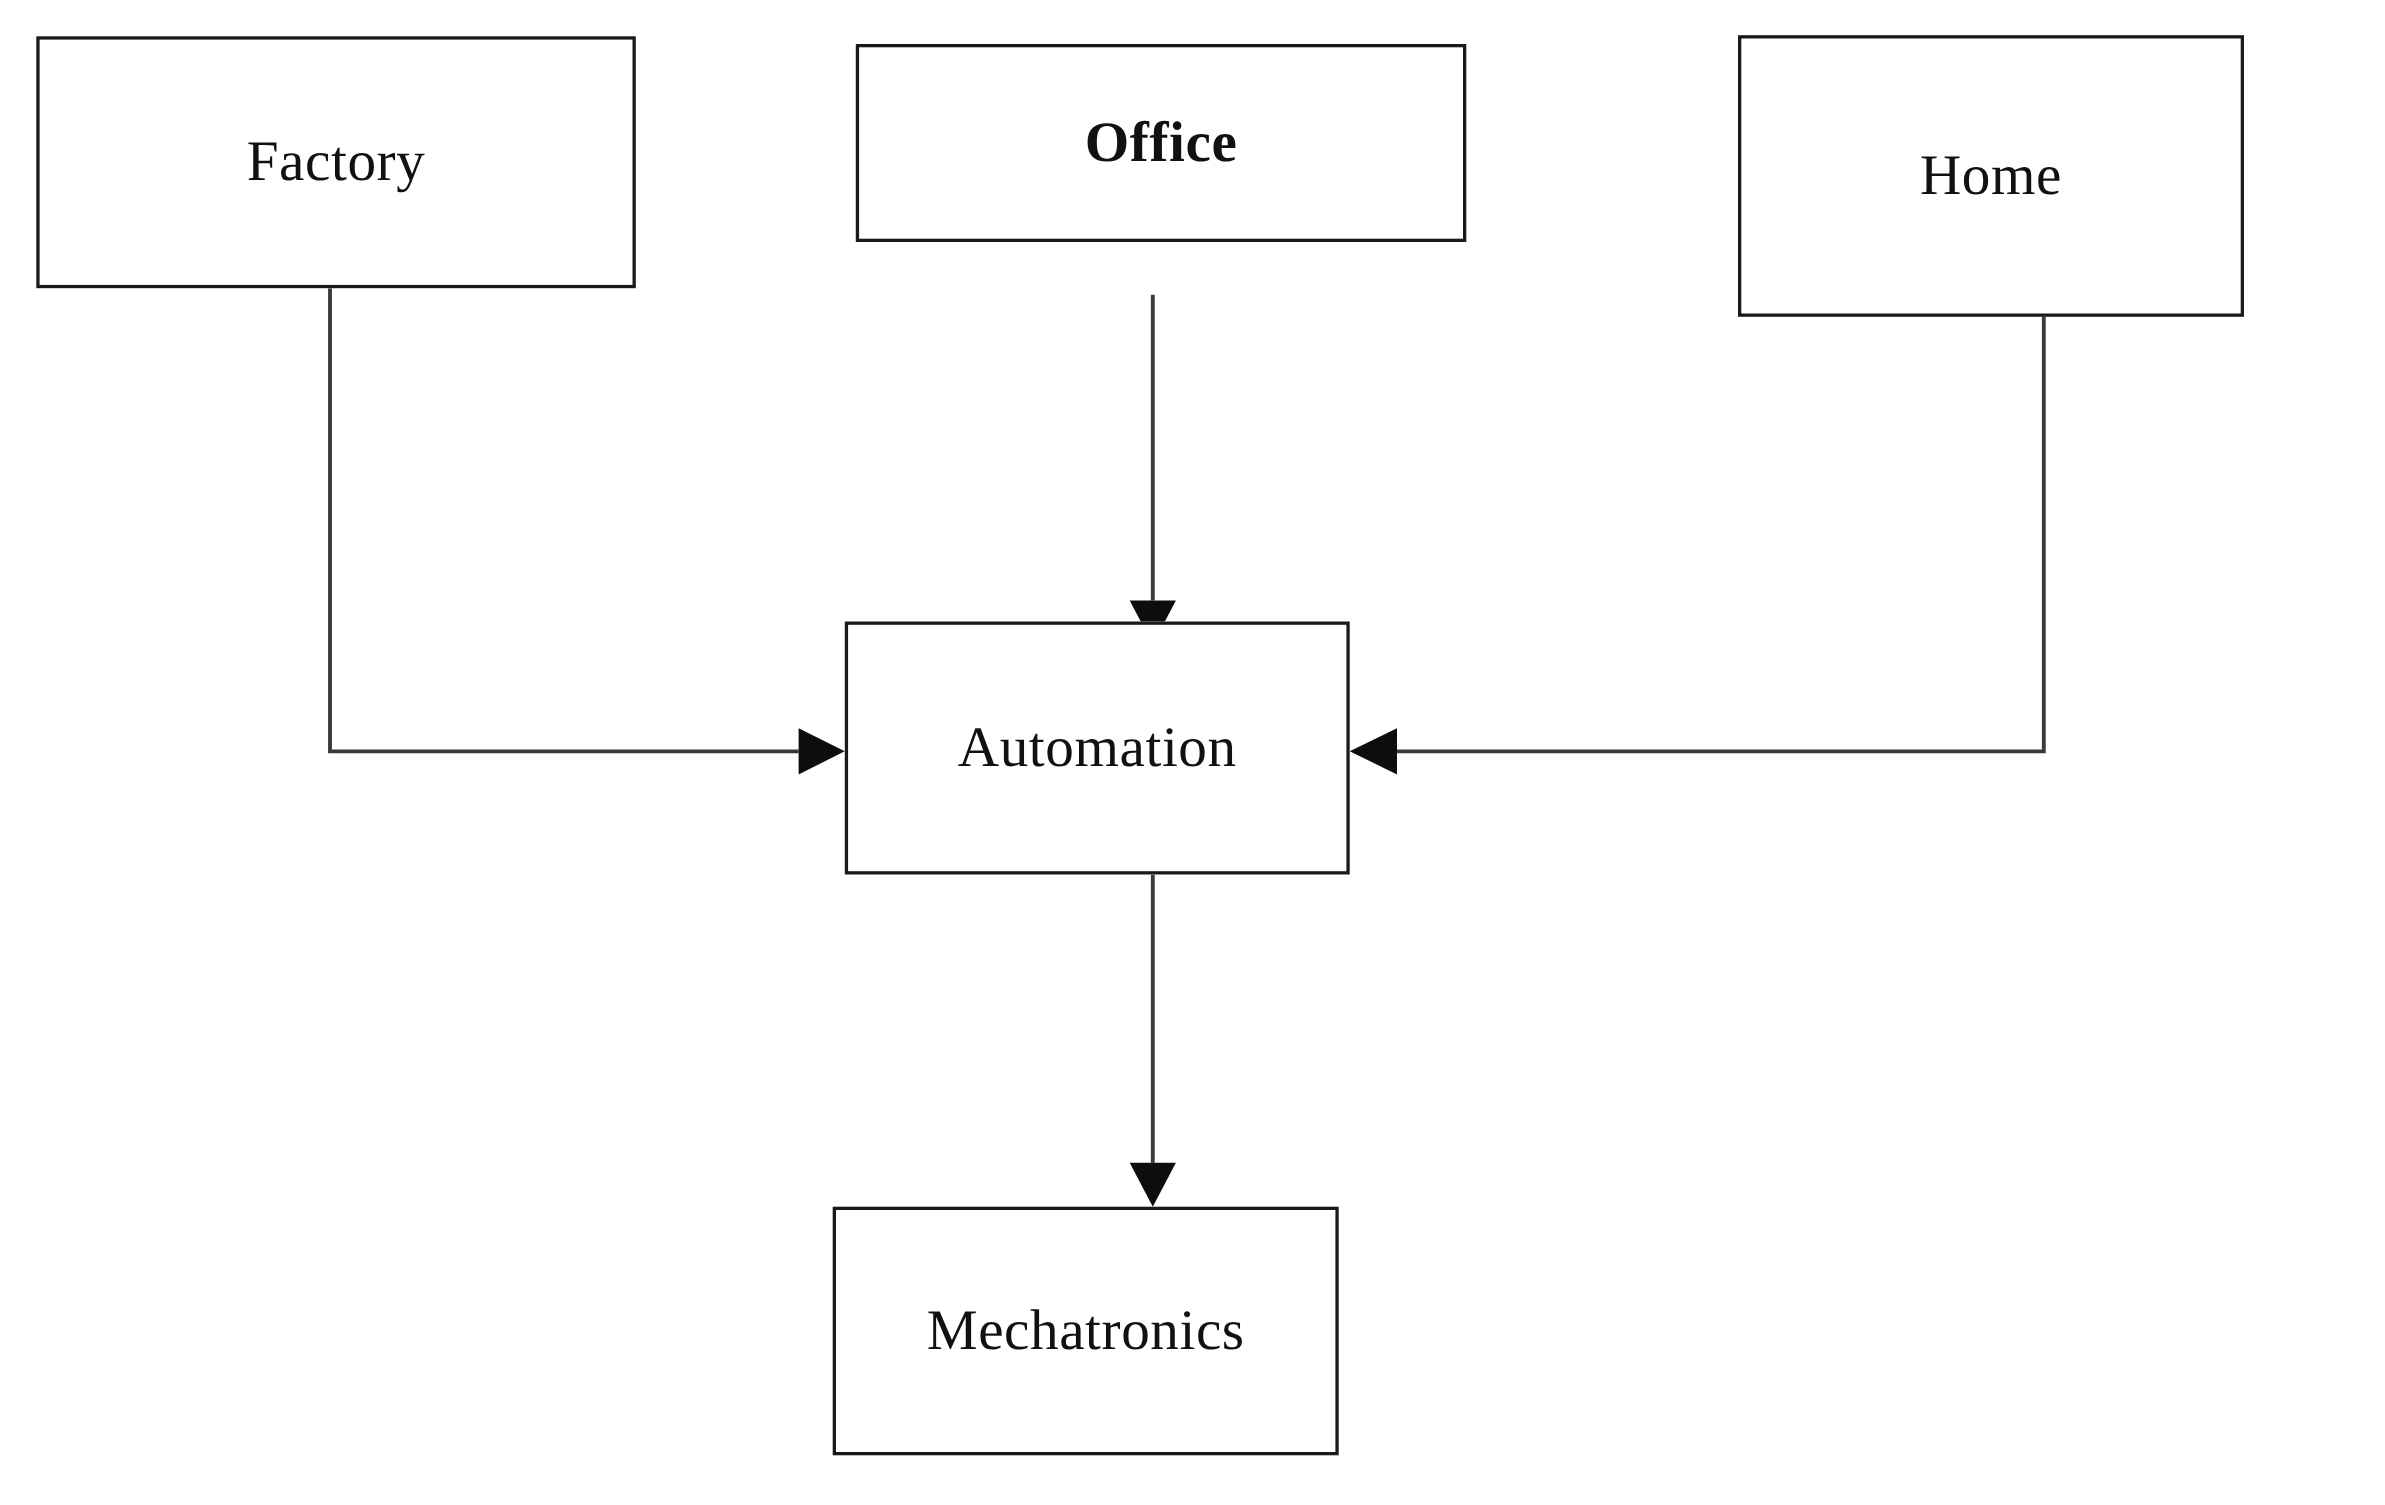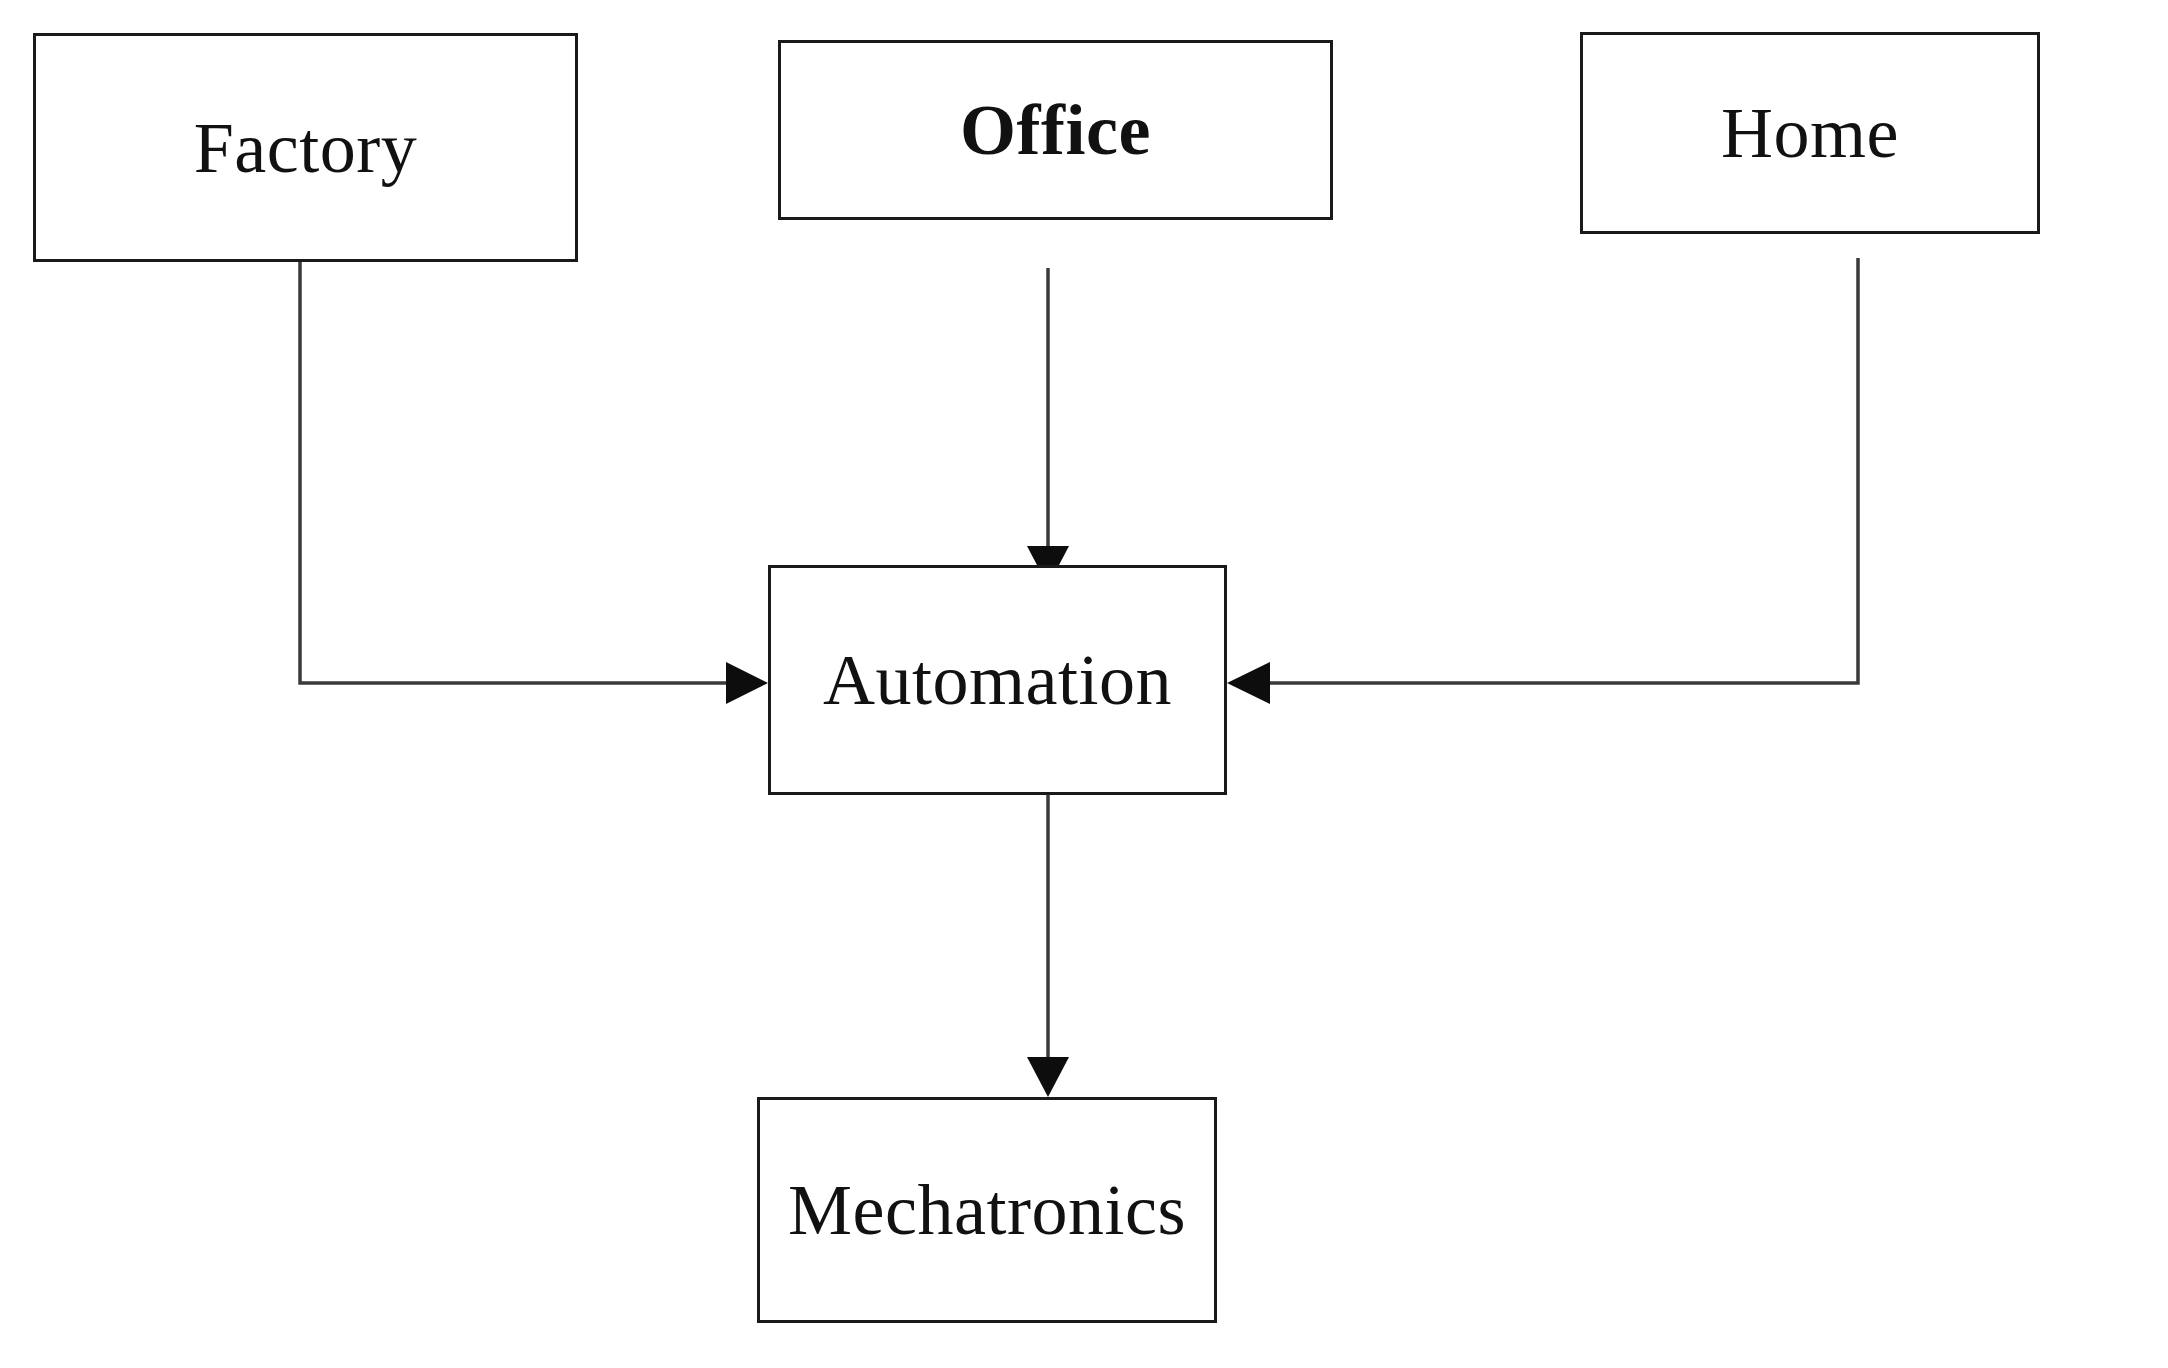--- a/index.html
+++ b/index.html
@@ -21,21 +21,21 @@
     box-sizing: border-box;
     border: 3px solid #1a1a1a;
     background: #ffffff;
     display: flex;
     align-items: center;
     justify-content: center;
     z-index: 3;
   }
   .node-label {
     font-family: "Liberation Serif", "DejaVu Serif", serif;
-    font-size: 72px;
+    font-size: 52px;
     line-height: 1;
     color: #111111;
     letter-spacing: 0.5px;
     white-space: nowrap;
     user-select: none;
   }
   #edge-layer {
     position: absolute;
     left: 0;
     top: 0;
@@ -83,21 +83,21 @@
   </svg>
 
   <div class="node" id="node-factory" style="left:33px; top:33px; width:545px; height:229px;">
     <span class="node-label">Factory</span>
   </div>
 
   <div class="node" id="node-office" style="left:778px; top:40px; width:555px; height:180px;font-weight:bold;">
     <span class="node-label">Office</span>
   </div>
 
-  <div class="node" id="node-home" style="left:1580px; top:32px; width:460px; height:202px;">
+  <div class="node" id="node-home" style="left:1580px; top:32px; width:460px; height:256px;">
     <span class="node-label">Home</span>
   </div>
 
   <div class="node" id="node-automation" style="left:768px; top:565px; width:459px; height:230px;">
     <span class="node-label">Automation</span>
   </div>
 
   <div class="node" id="node-mechatronics" style="left:757px; top:1097px; width:460px; height:226px;">
     <span class="node-label">Mechatronics</span>
   </div>

